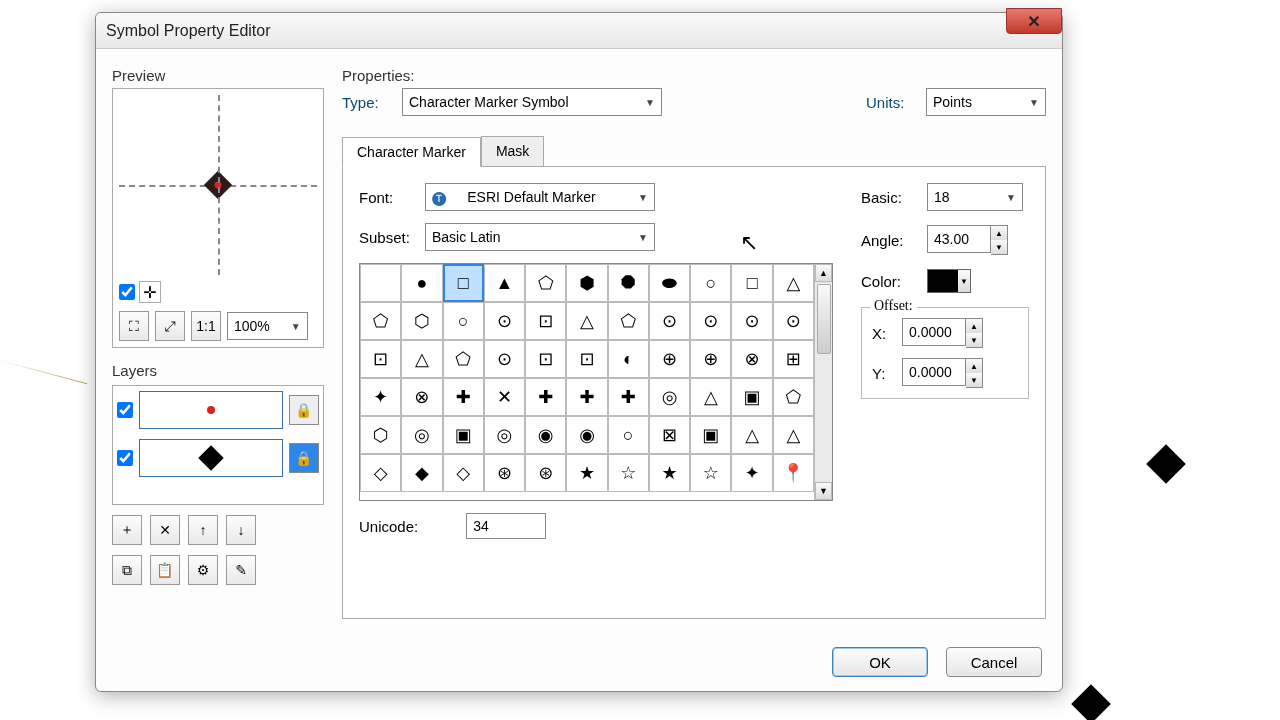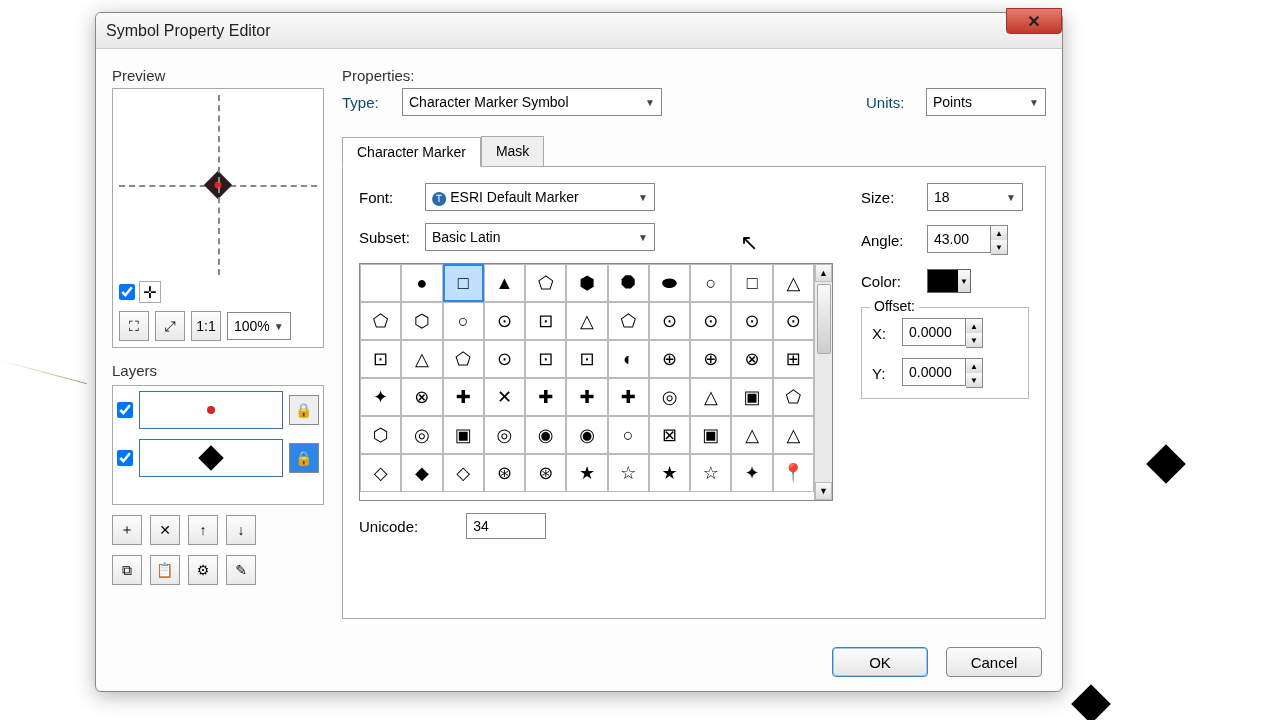--- a/index.html
+++ b/index.html
@@ -22,21 +22,21 @@
 .preview-canvas { flex: 1; position: relative; background: #fff; }
 .preview-canvas::before { content: ""; position: absolute; left: 0; right: 0; top: 50%; border-top: 2px dashed #888; }
 .preview-canvas::after { content: ""; position: absolute; top: 0; bottom: 0; left: 50%; border-left: 2px dashed #888; }
 .preview-marker { position: absolute; left: 50%; top: 50%; width: 20px; height: 20px; background: #2d1b1b; transform: translate(-50%,-50%) rotate(45deg); }
 .preview-marker::after { content: ""; position: absolute; left: 50%; top: 50%; width: 7px; height: 7px; background: #d22; border-radius: 50%; transform: translate(-50%,-50%) rotate(-45deg); }
 .preview-tools { display: flex; gap: 4px; align-items: center; margin-top: 6px; }
 .preview-tools input[type=checkbox] { width: 16px; height: 16px; }
 .plus-toggle { width: 22px; height: 22px; border: 1px solid #aaa; background: #fff; display: flex; align-items: center; justify-content: center; font-size: 16px; }
 .zoom-row { display: flex; gap: 6px; align-items: center; margin-top: 8px; }
 .icon-btn { width: 30px; height: 30px; border: 1px solid #999; background: linear-gradient(#fdfdfd,#e9e9e9); display: flex; align-items: center; justify-content: center; font-size: 14px; cursor: pointer; }
-.combo { border: 1px solid #888; background: #fff; height: 28px; display: flex; align-items: center; padding: 0 6px; gap: 4px; cursor: pointer; font-size: 14px; }
+.combo { border: 1px solid #888; background: #fff; height: 28px; display: flex; align-items: center; padding: 0 6px; gap: 21px; cursor: pointer; font-size: 14px; }
 .combo .arrow, .spin .arrow { font-size: 10px; color: #444; }
 
 .layers-label { margin-top: 14px; }
 .layers-box { border: 1px solid #aaa; background: #fff; height: 120px; margin-top: 2px; }
 .layer-row { display: flex; align-items: center; height: 48px; padding: 4px; gap: 6px; }
 .layer-row.sel .lock { background: #2e87e8; color: #fff; }
 .layer-row input[type=checkbox] { width: 16px; height: 16px; }
 .layer-thumb { flex: 1; height: 38px; border: 1px solid #3b6ea5; background: #fff; display: flex; align-items: center; justify-content: center; position: relative; }
 .layer-thumb.dot::after { content: ""; width: 8px; height: 8px; background: #d22; border-radius: 50%; }
 .layer-thumb.dia::after { content: ""; width: 18px; height: 18px; background: #000; transform: rotate(45deg); }
@@ -72,21 +72,21 @@
 .scroll { width: 18px; background: #eaeaea; border-left: 1px solid #bbb; display: flex; flex-direction: column; }
 .scroll .sbtn { height: 18px; background: linear-gradient(#fafafa,#ddd); border: 1px solid #bbb; display: flex; align-items: center; justify-content: center; font-size: 9px; cursor: pointer; }
 .scroll .thumb { width: 14px; height: 70px; background: linear-gradient(#fafafa,#ccc); border: 1px solid #aaa; margin: 2px auto; border-radius: 2px; }
 .scroll .track { flex: 1; }
 
 .color-swatch { width: 44px; height: 24px; border: 1px solid #666; display: flex; cursor: pointer; }
 .color-swatch .c { width: 30px; background: #000; }
 .color-swatch .a { flex: 1; background: linear-gradient(#fafafa,#ddd); display: flex; align-items: center; justify-content: center; font-size: 8px; }
 
 .offset-box { border: 1px solid #bbb; padding: 10px 10px 10px 10px; display: flex; flex-direction: column; gap: 10px; position: relative; }
-.offset-box legend { position: absolute; top: -10px; left: 8px; background: #fff; padding: 0 4px; font-size: 14px; }
+.offset-box legend { position: absolute; top: -10px; left: 8px; background: #fff; padding: 0 4px; font-size: 14px; font-family: Liberation Serif, serif; }
 
 .footer { position: absolute; bottom: 14px; right: 20px; display: flex; gap: 18px; }
 .dlg-btn { width: 96px; height: 30px; border: 1px solid #888; background: linear-gradient(#fdfdfd,#e6e6e6); border-radius: 4px; font-size: 15px; cursor: pointer; }
 .dlg-btn.primary { border: 1px solid #3b82c4; box-shadow: 0 0 0 1px #9ec9ec inset; }
 
 .cursor-fake { position: absolute; left: 740px; top: 230px; font-size: 22px; }
 </style>
 </head>
 <body>
 
@@ -269,21 +269,21 @@
           </div>
 
           <div class="field-row">
             <label>Unicode:</label>
             <input type="text" style="width: 80px; height: 26px; border: 1px solid rgb(136, 136, 136); padding: 0px 6px; font-size: 14px; margin-left: 38px;" value="34">
           </div>
         </div>
 
         <div class="char-right">
           <div class="field-row">
-            <label>Size:</label>
+            <label>Basic:</label>
             <div class="combo select sm">
               <span>18</span>
               <span class="arrow" style="margin-left:auto">▼</span>
             </div>
           </div>
           <div class="field-row">
             <label>Angle:</label>
             <div class="spin">
               <input value="43.00" style="">
               <div class="spin-btns">

